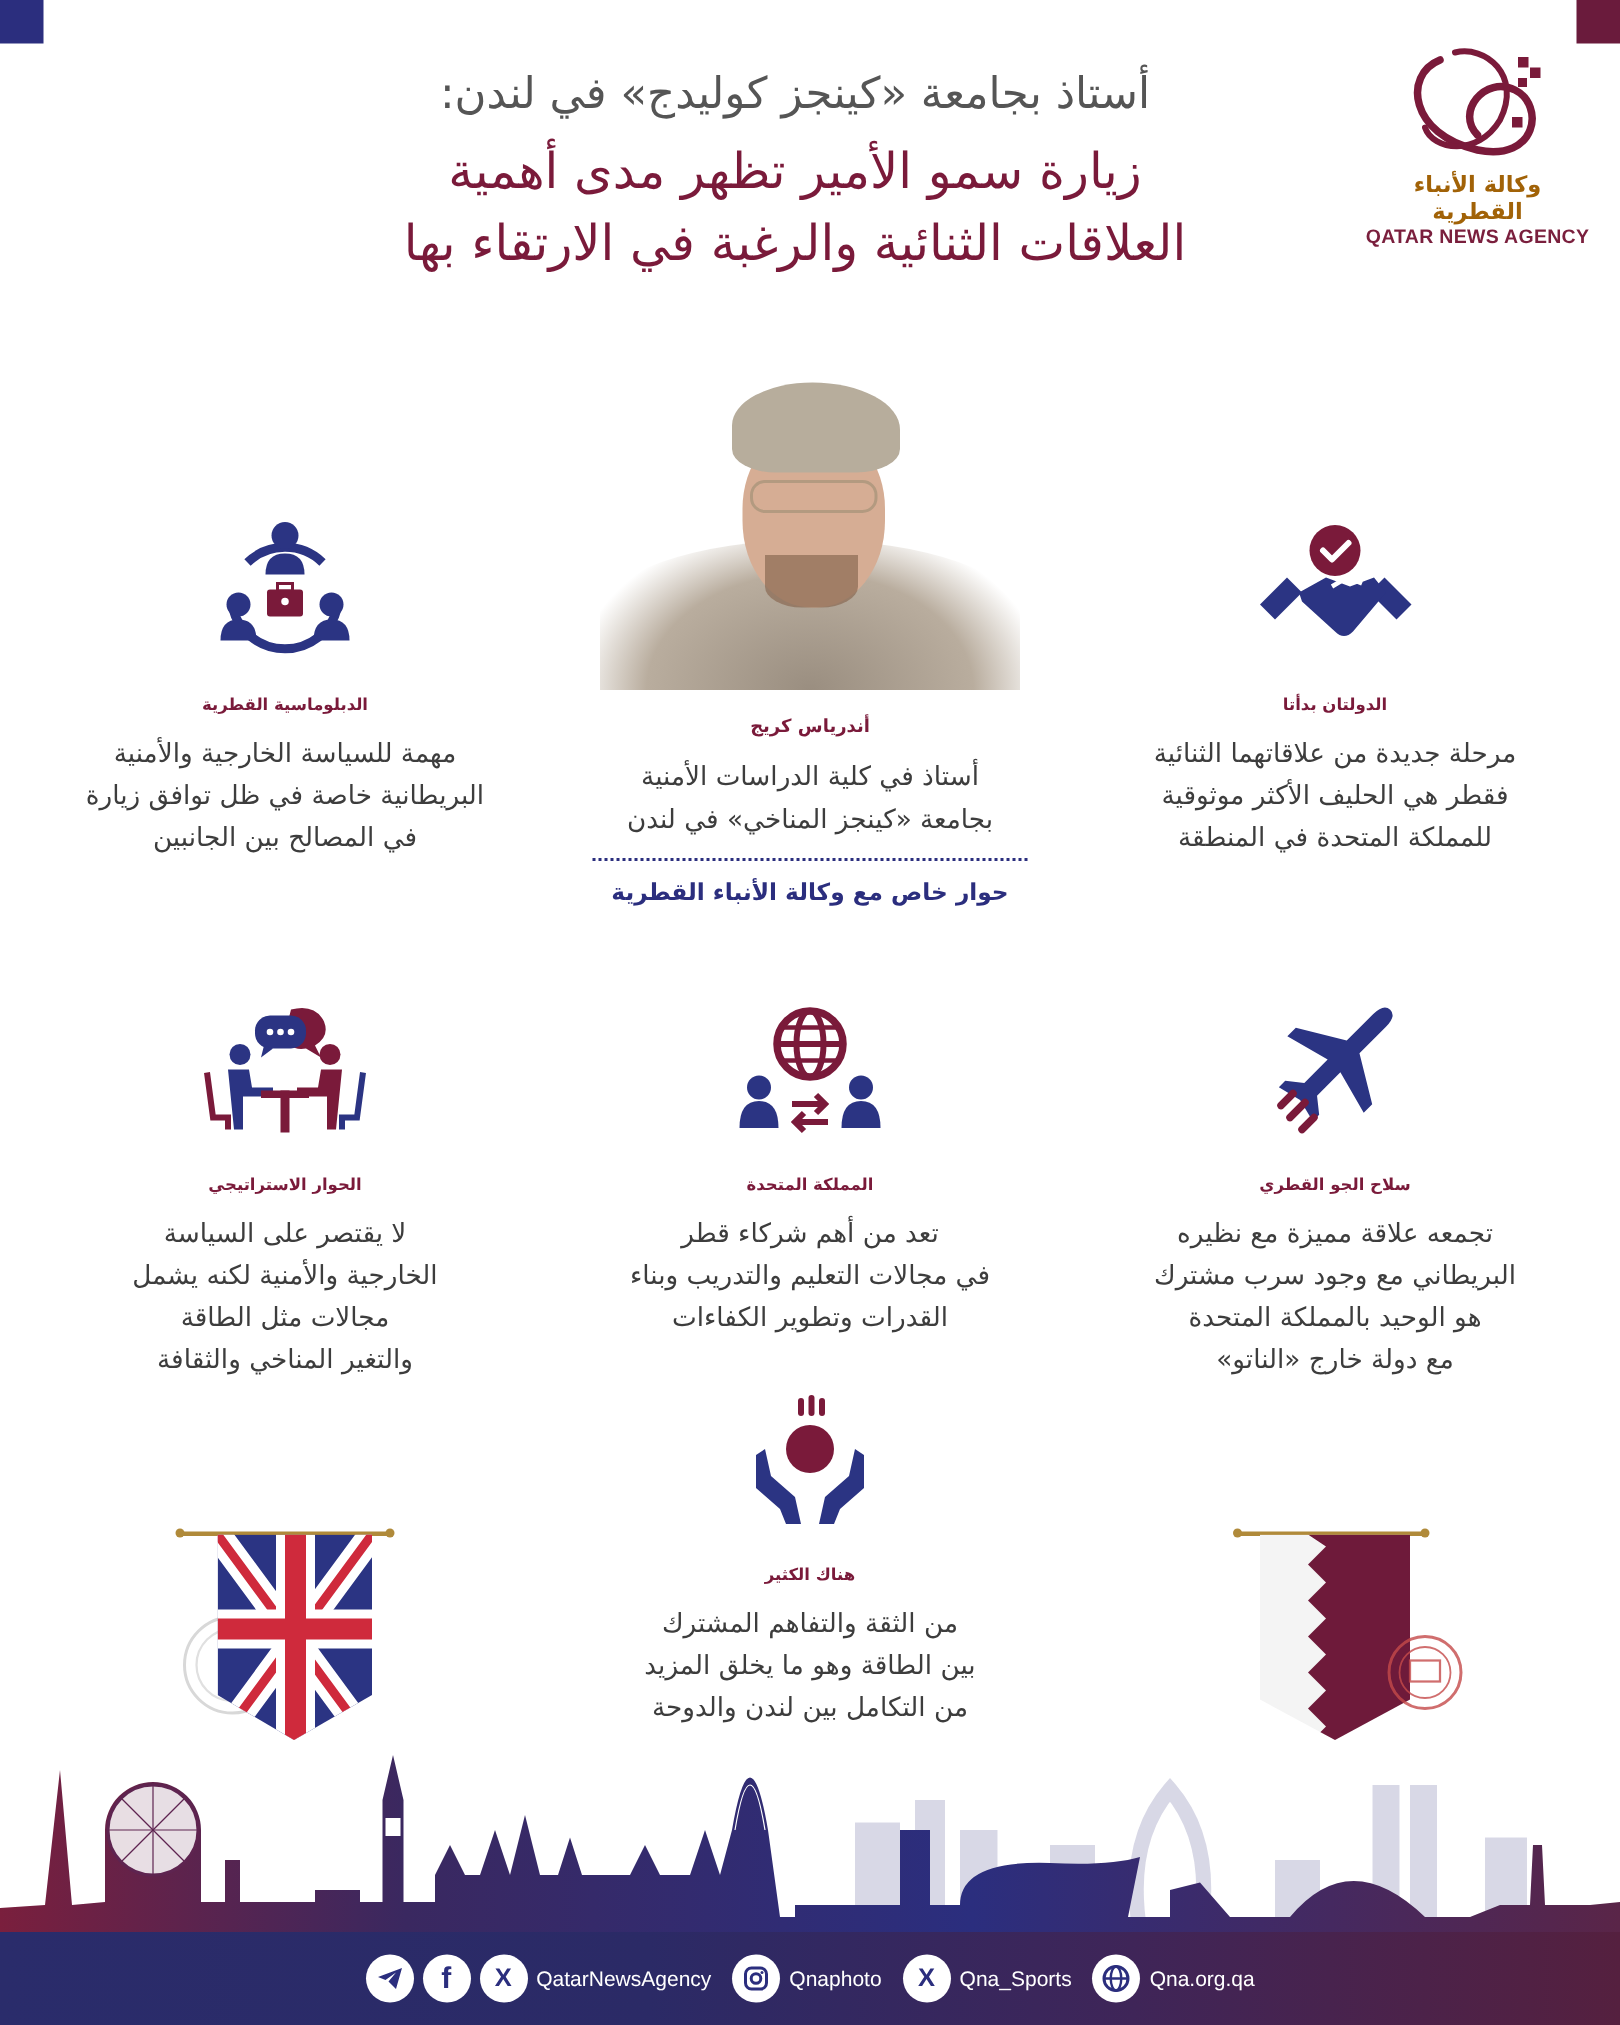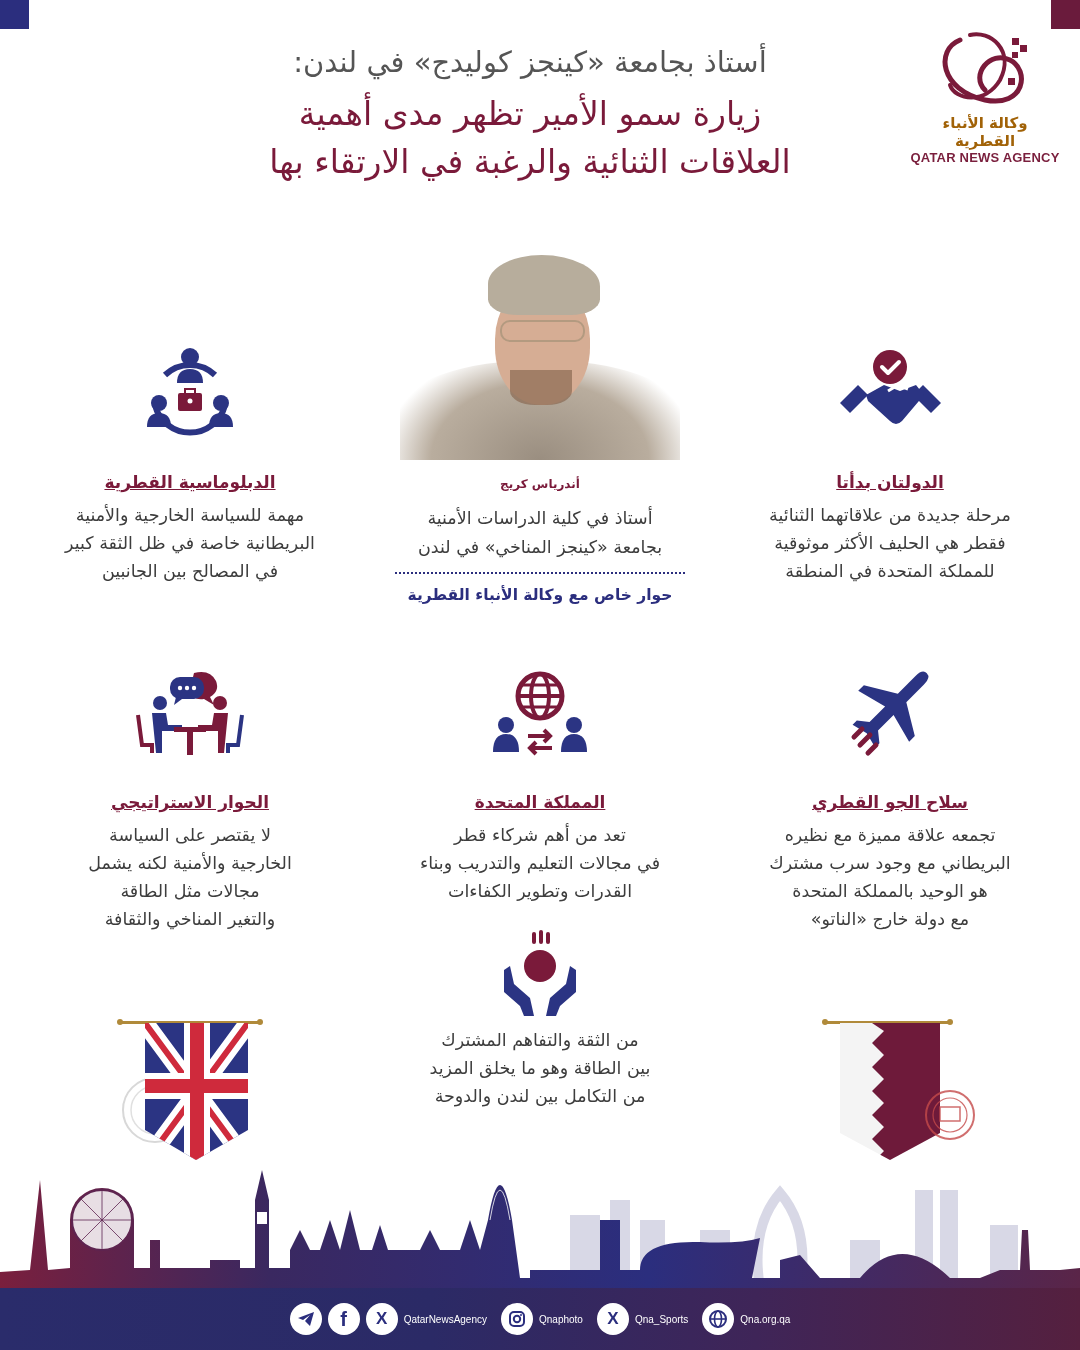--- a/index.html
+++ b/index.html
@@ -16,21 +16,21 @@
   .logo-en { font-family: "Liberation Sans", sans-serif; font-size: 13px; font-weight: bold; color: #7a1f3d; direction: ltr; letter-spacing: 0.2px; }
 
   
   .header { position: absolute; left: 180px; top: 40px; width: 700px; text-align: center; }
   .kicker { font-size: 29px; color: #555555; line-height: 44px; }
   .headline { font-size: 33px; font-weight: normal; color: #7a1a3a; line-height: 48px; margin-top: 6px; }
 
   
   .card { position: absolute; width: 330px; text-align: center; }
   .card .icon { height: 110px; display: flex; align-items: flex-end; justify-content: center; }
-  .card .title { font-size: 17px; font-weight: bold; color: #7a1a3a; margin-top: 29px; line-height: 26px; text-decoration: underline; }
+  .card .title { font-size: 11px; font-weight: bold; color: #7a1a3a; margin-top: 17px; line-height: 26px; }
   .card .body { font-size: 17.5px; color: #3d3d3d; line-height: 28px; margin-top: 6px; }
   .card .body span { display: block; }
 
   
   .person { position: absolute; left: 390px; top: 240px; width: 300px; text-align: center; }
   .photo { width: 300px; height: 220px; position: relative; overflow: hidden; }
   .photo .coat { position: absolute; left: 10px; bottom: 0; width: 280px; height: 100px; background: radial-gradient(ellipse at 50% 100%, #9a8e80 0%, #b9ad9e 55%, rgba(255,255,255,0) 80%); border-radius: 50% 50% 0 0; }
   .photo .head { position: absolute; left: 105px; top: 45px; width: 95px; height: 120px; background: #d6ad94; border-radius: 45% 45% 48% 48%; }
   .photo .hair { position: absolute; left: 98px; top: 15px; width: 112px; height: 60px; background: #b7ad9c; border-radius: 55% 60% 30% 30%; }
   .photo .glasses { position: absolute; left: 110px; top: 80px; width: 85px; height: 22px; border: 2px solid #b39a80; border-radius: 10px; }
@@ -44,21 +44,21 @@
   
   .flag { position: absolute; }
 
   
   .skyline { position: absolute; left: 0; top: 1160px; width: 1080px; height: 128px; }
 
   
   .footer { position: absolute; left: 0; top: 1288px; width: 1080px; height: 62px; background: linear-gradient(90deg, #2a2c6b 0%, #2b2a66 40%, #3f2558 70%, #55203f 100%); display: flex; align-items: center; justify-content: center; direction: ltr; gap: 14px; }
   .soc { display: flex; align-items: center; gap: 6px; }
   .soc-icon { width: 32px; height: 32px; border-radius: 50%; background: #ffffff; display: flex; align-items: center; justify-content: center; color: #2b2e7e; font-family: "DejaVu Sans", sans-serif; font-weight: bold; font-size: 16px; }
-  .soc-label { font-family: "Liberation Sans", sans-serif; color: #ffffff; font-size: 10px; }
+  .soc-label { font-family: "Liberation Sans", sans-serif; color: #ffffff; font-size: 14px; }
 </style>
 </head>
 <body>
 
 <div class="corner-tl"></div>
 <div class="corner-tr"></div>
 
 <div class="logo">
   <svg width="110" height="80" viewBox="0 0 110 80">
     <path d="M30 10 C5 20, 10 60, 55 70 C95 78, 100 40, 80 30 C60 20, 40 45, 55 60" fill="none" stroke="#7a1a3a" stroke-width="5" stroke-linecap="round"></path>
@@ -128,21 +128,21 @@
       <circle cx="76" cy="58" r="8" fill="#2b3483"></circle>
       <path d="M64 82 q0 -14 12 -14 q12 0 12 14z" fill="#2b3483"></path>
       <rect x="33" y="48" width="24" height="18" rx="2" fill="#7a1a3a"></rect>
       <rect x="40" y="44" width="10" height="5" fill="none" stroke="#7a1a3a" stroke-width="2"></rect>
       <circle cx="45" cy="56" r="2.5" fill="#fff"></circle>
     </svg>
   </div>
   <div class="title">الدبلوماسية القطرية</div>
   <div class="body">
     <span>مهمة للسياسة الخارجية والأمنية</span>
-    <span>البريطانية خاصة في ظل الثقة كبير</span>
+    <span>البريطانية خاصة في ظل توافق زيارة</span>
     <span>في المصالح بين الجانبين</span>
   </div>
 </div>
 
 <div class="card" style="left:725px; top:650px;">
   <div class="icon">
     <svg width="100" height="95" viewBox="0 0 100 95">
       <g transform="rotate(45 55 40)">
         <path d="M55 -5 q6 0 6 10 l0 25 l30 18 l0 8 l-30 -8 l0 22 l10 8 l0 6 l-16 -4 l-16 4 l0 -6 l10 -8 l0 -22 l-30 8 l0 -8 l30 -18 l0 -25 q0 -10 6 -10z" fill="#2b3483"></path>
       </g>
@@ -216,20 +216,21 @@
   <div class="icon" style="height:105px;">
     <svg width="80" height="90" viewBox="0 0 80 90">
       <rect x="32" y="2" width="4" height="12" rx="2" fill="#7a1a3a"></rect>
       <rect x="39" y="0" width="4" height="14" rx="2" fill="#7a1a3a"></rect>
       <rect x="46" y="2" width="4" height="12" rx="2" fill="#7a1a3a"></rect>
       <circle cx="40" cy="36" r="16" fill="#7a1a3a"></circle>
     <path d="M4 40 l6 -4 l4 18 l16 14 l4 18 l-10 0 l-4 -10 l-16 -14z" fill="#2b3483"></path>
       <path d="M76 40 l-6 -4 l-4 18 l-16 14 l-4 18 l10 0 l4 -10 l16 -14z" fill="#2b3483"></path>
     </svg>
   </div>
+  <div class="title">هناك الكثير</div>
   <div class="body">
     <span>من الثقة والتفاهم المشترك</span>
     <span>بين الطاقة وهو ما يخلق المزيد</span>
     <span>من التكامل بين لندن والدوحة</span>
   </div>
 </div>
 
 <div class="flag" style="left:100px; top:1015px;">
   <svg width="175" height="150" viewBox="0 0 175 150">
     <circle cx="55" cy="95" r="32" fill="none" stroke="#d8d8d8" stroke-width="2"></circle>

